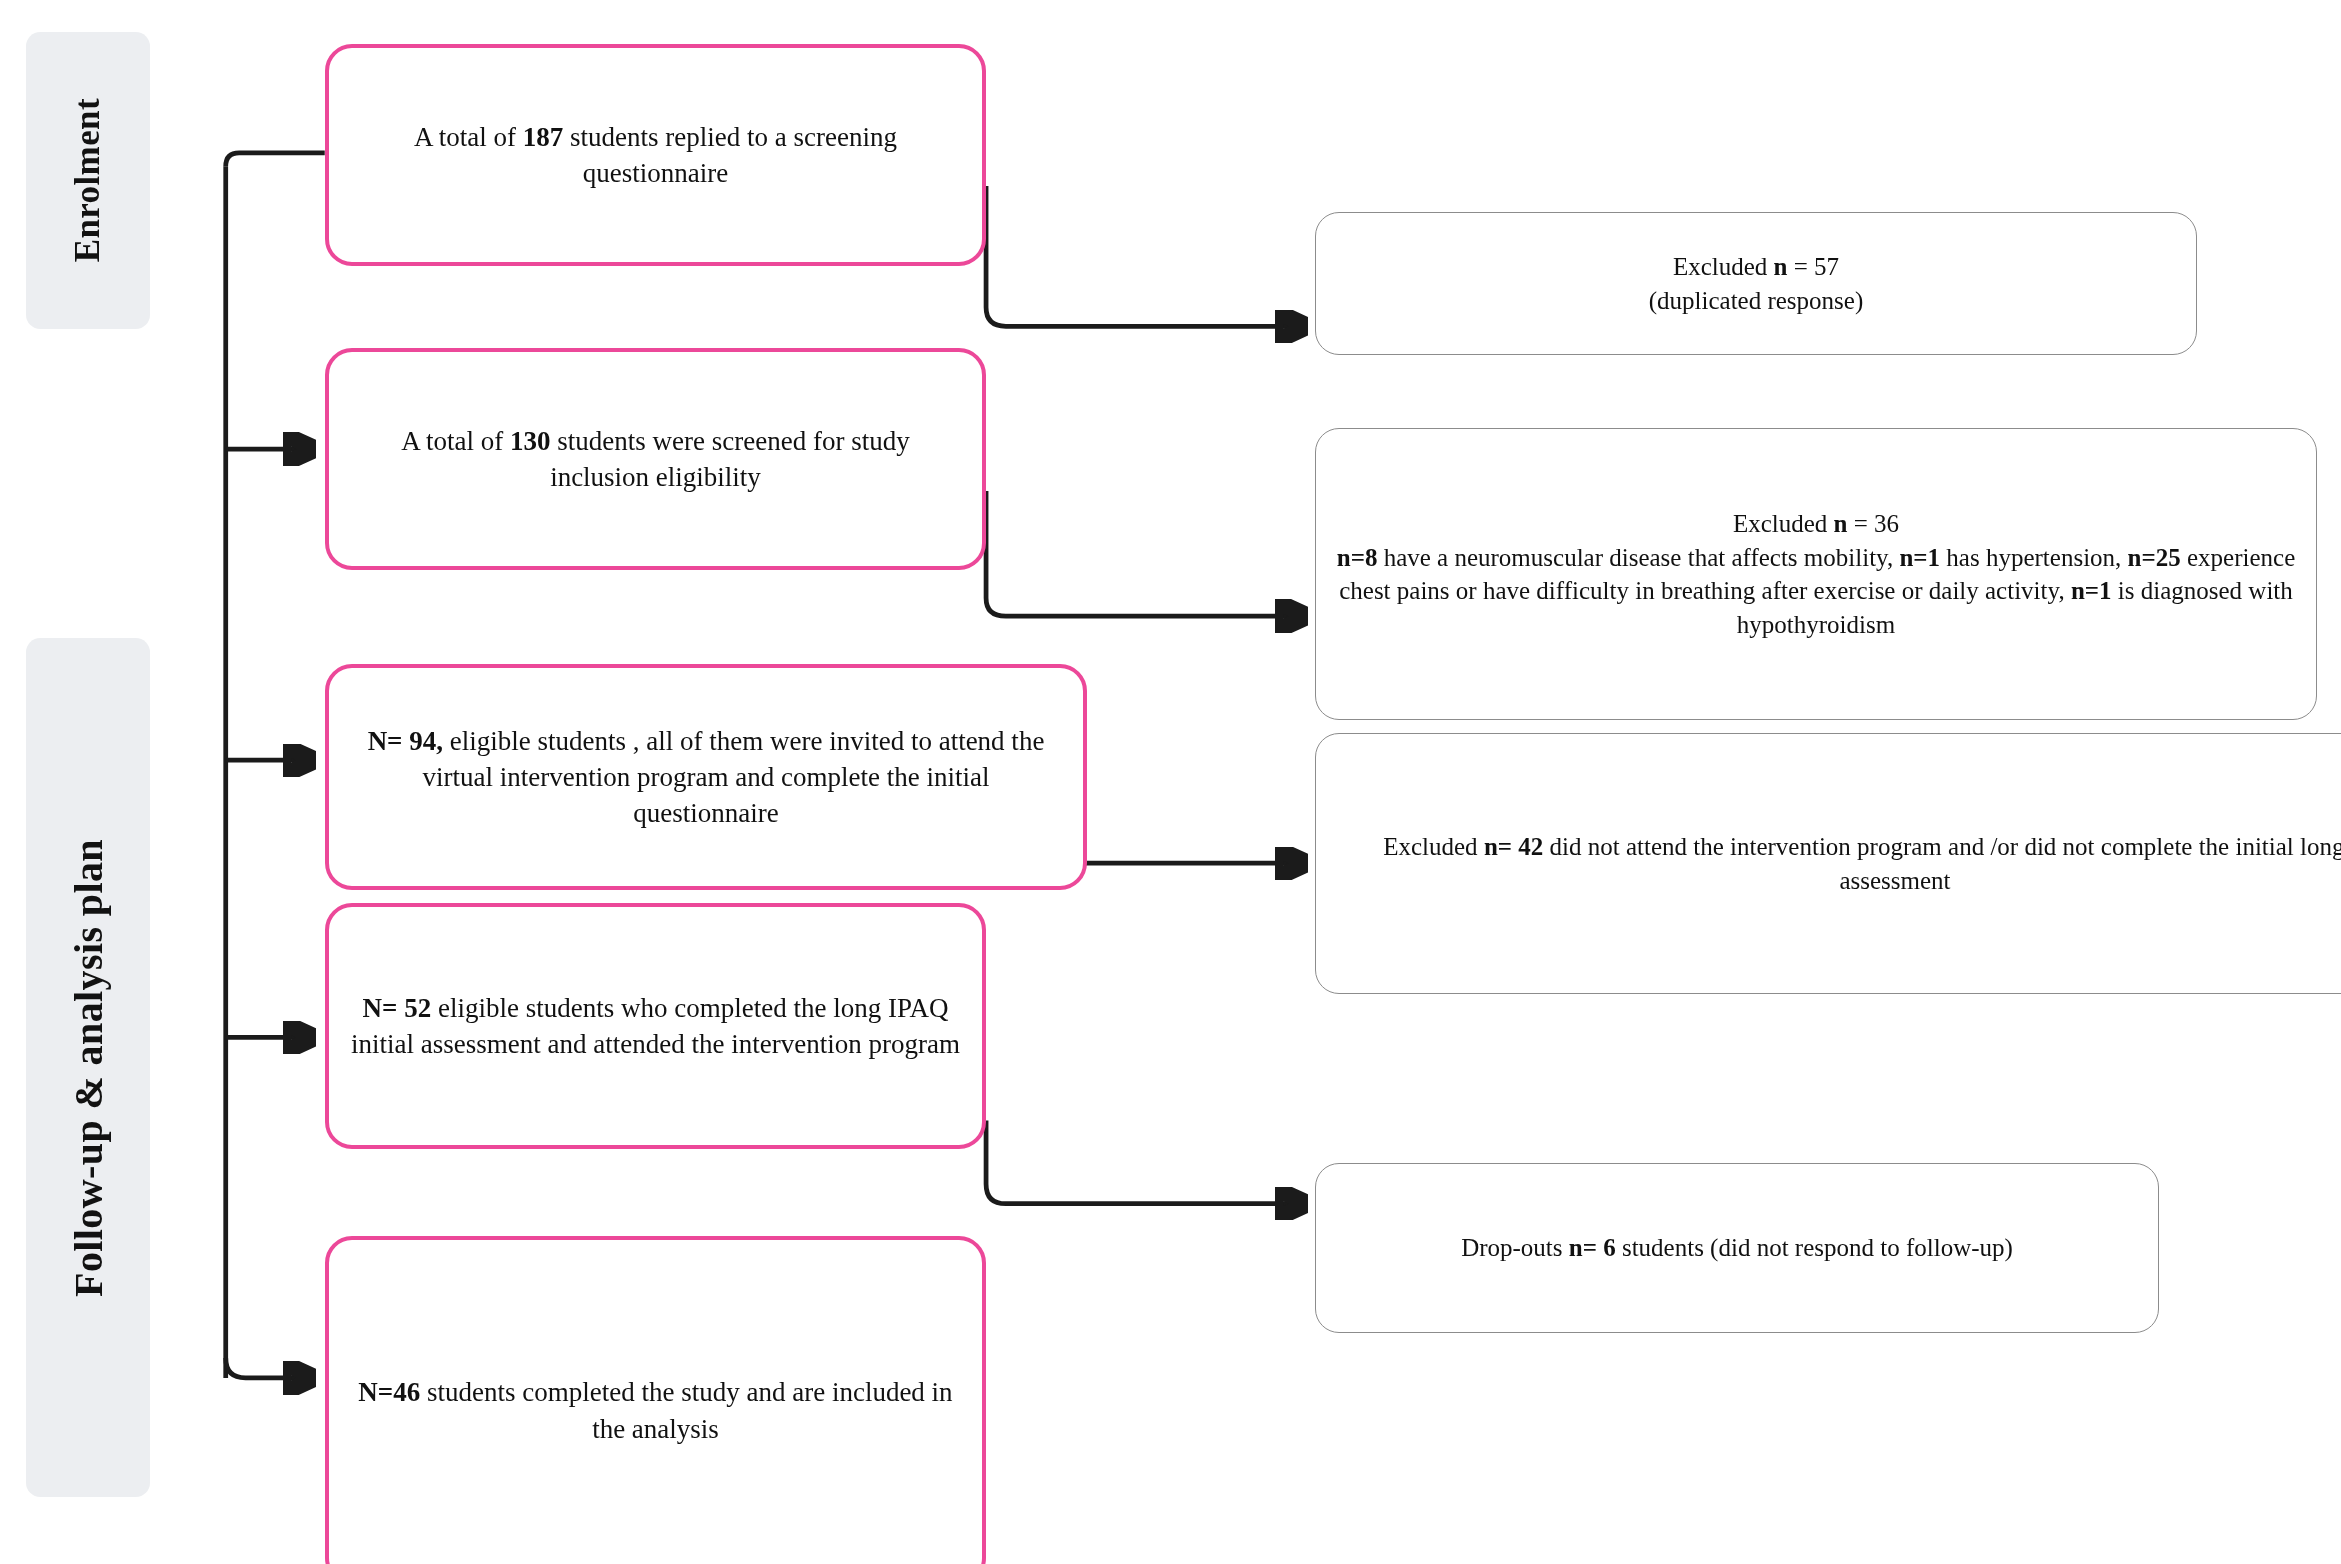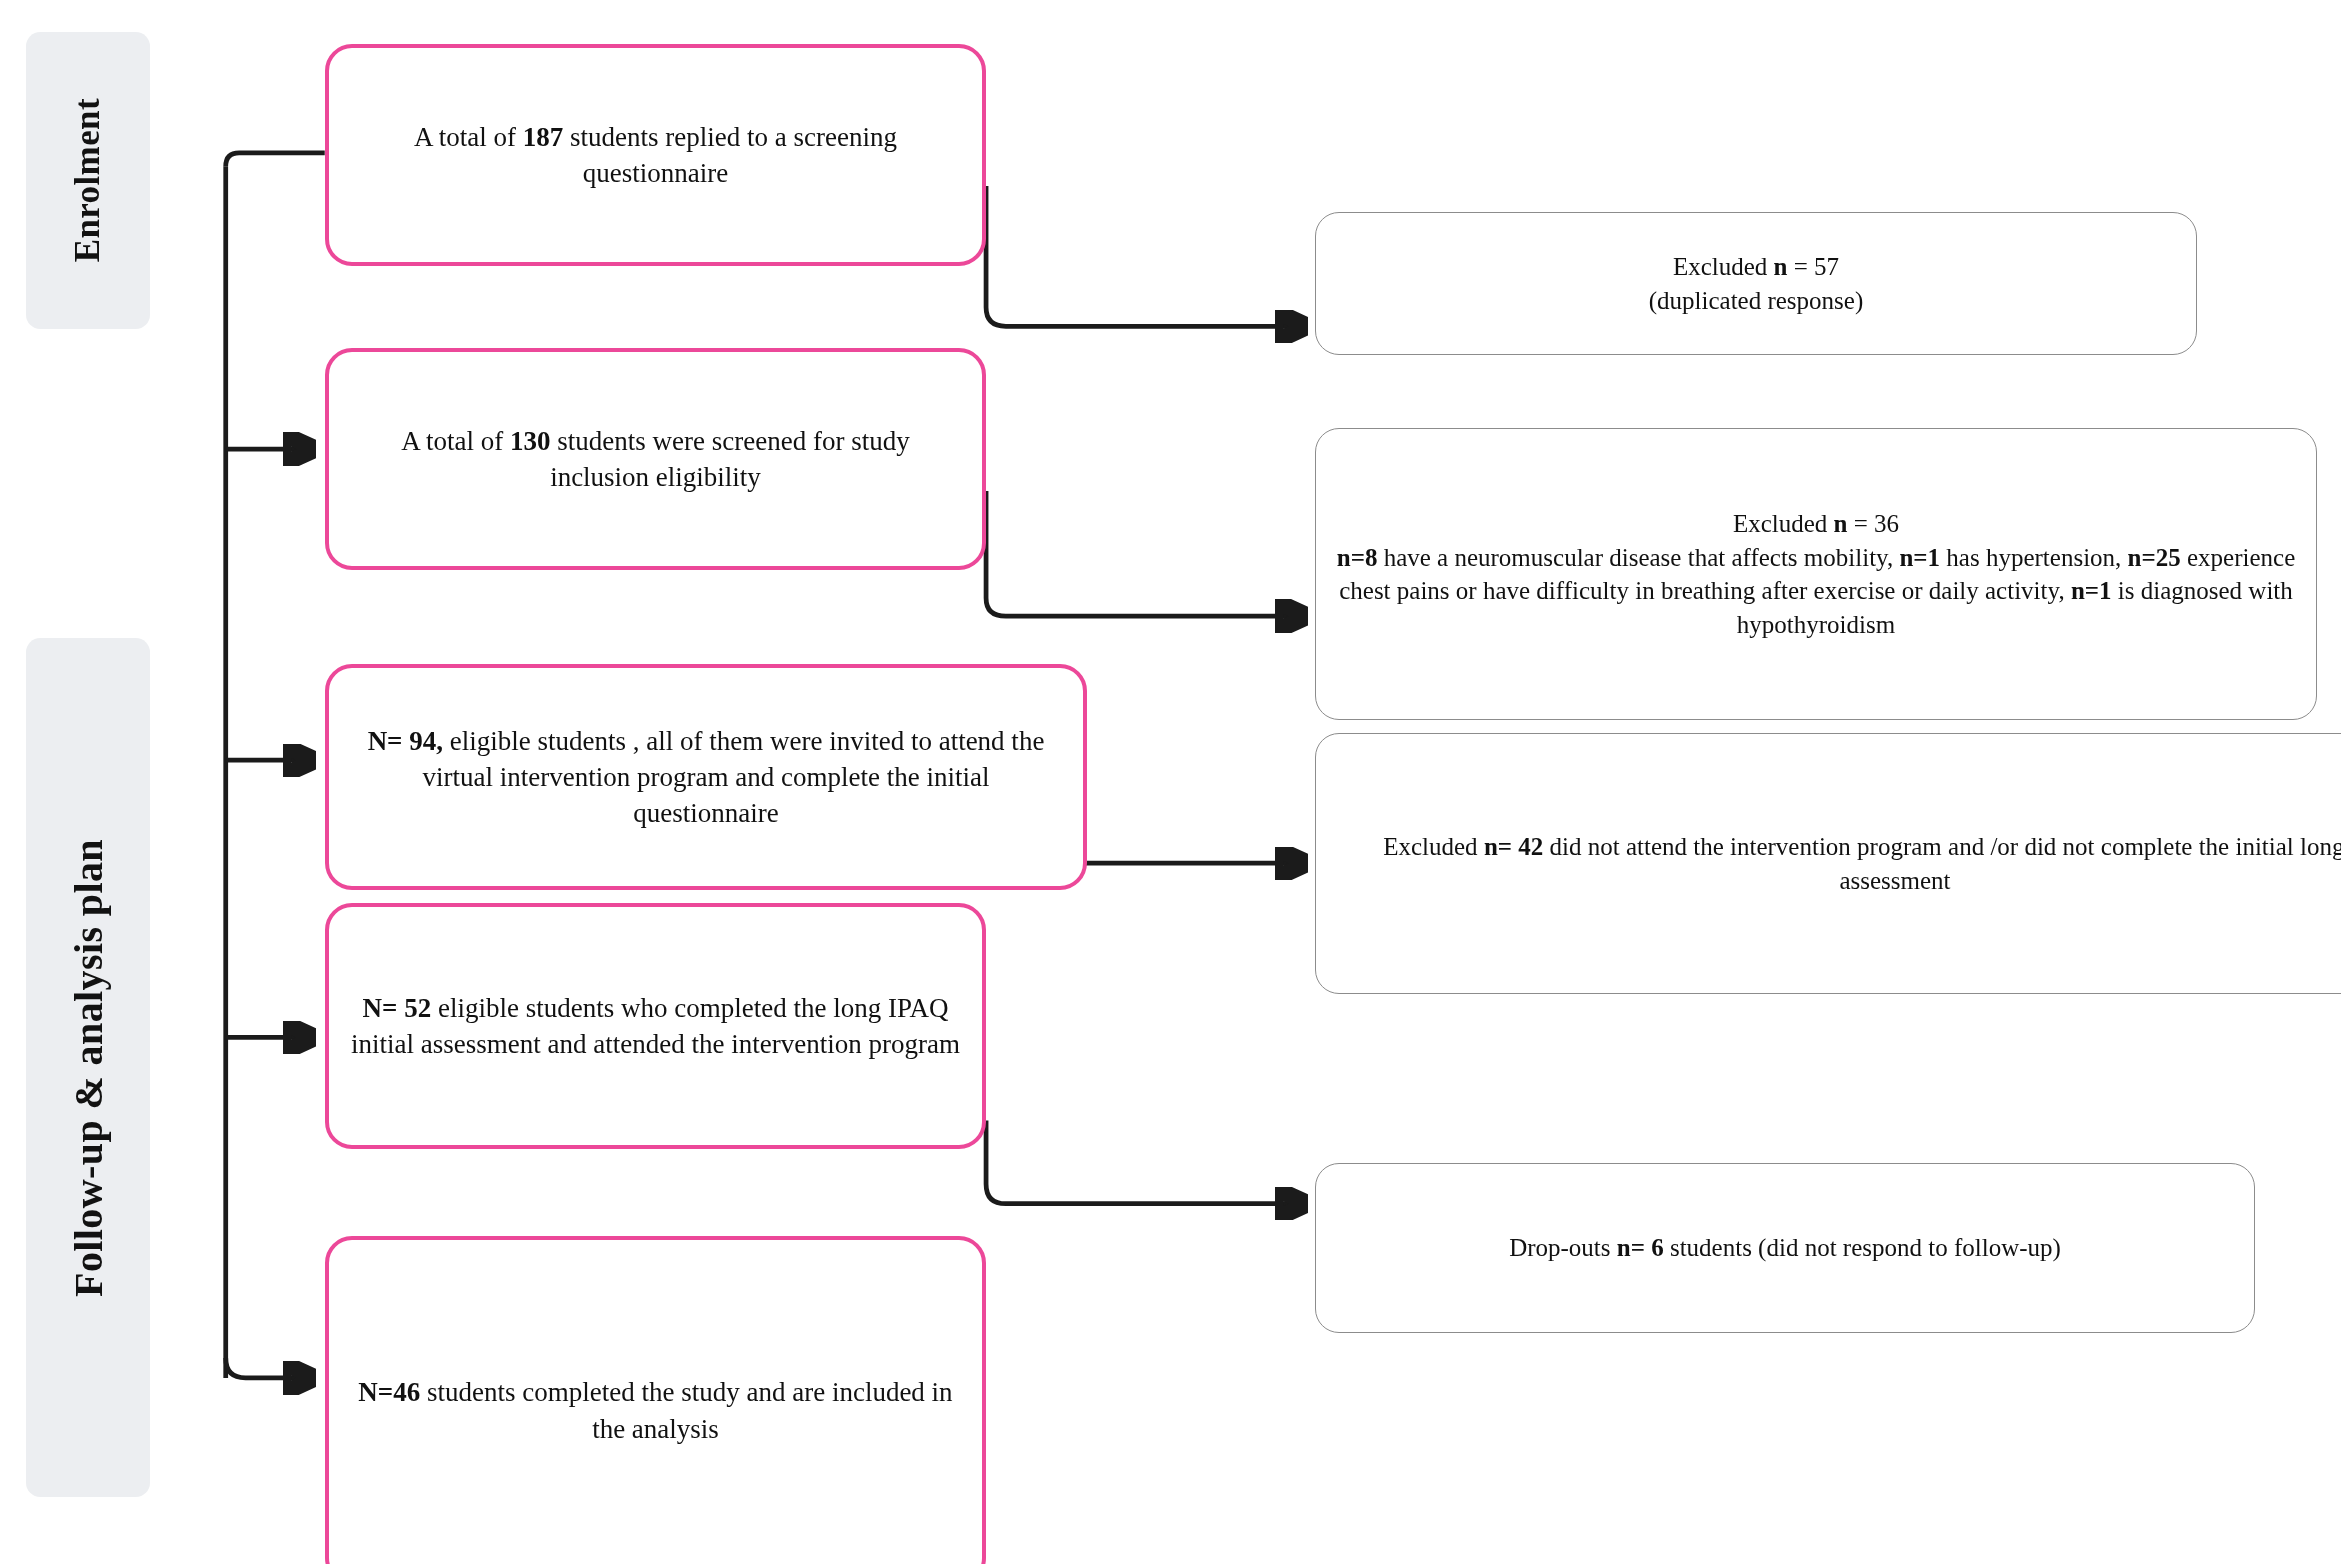--- a/index.html
+++ b/index.html
@@ -143,18 +143,18 @@
   </div>
 
   <div class="flow-box side" style="left:1315px; top:428px; width:1002px; height:292px;">
     <div class="txt">Excluded <b>n</b> = 36<br><b>n=8</b> have a neuromuscular disease that affects mobility, <b>n=1</b> has hypertension, <b>n=25</b> experience chest pains or have difficulty in breathing after exercise or daily activity, <b>n=1</b> is diagnosed with hypothyroidism</div>
   </div>
 
   <div class="flow-box side" style="left:1315px; top:733px; width:1160px; height:261px;">
     <div class="txt">Excluded <b>n= 42</b> did not attend the intervention program and /or did not complete the initial long IPAQ assessment</div>
   </div>
 
-  <div class="flow-box side" style="left:1315px; top:1163px; width:940px; height:170px;">
+  <div class="flow-box side" style="left:1315px; top:1163px; width:844px; height:170px;">
     <div class="txt">Drop-outs <b>n= 6</b> students (did not respond to follow-up)</div>
   </div>
 
 </div>
 
 
 </body></html>

